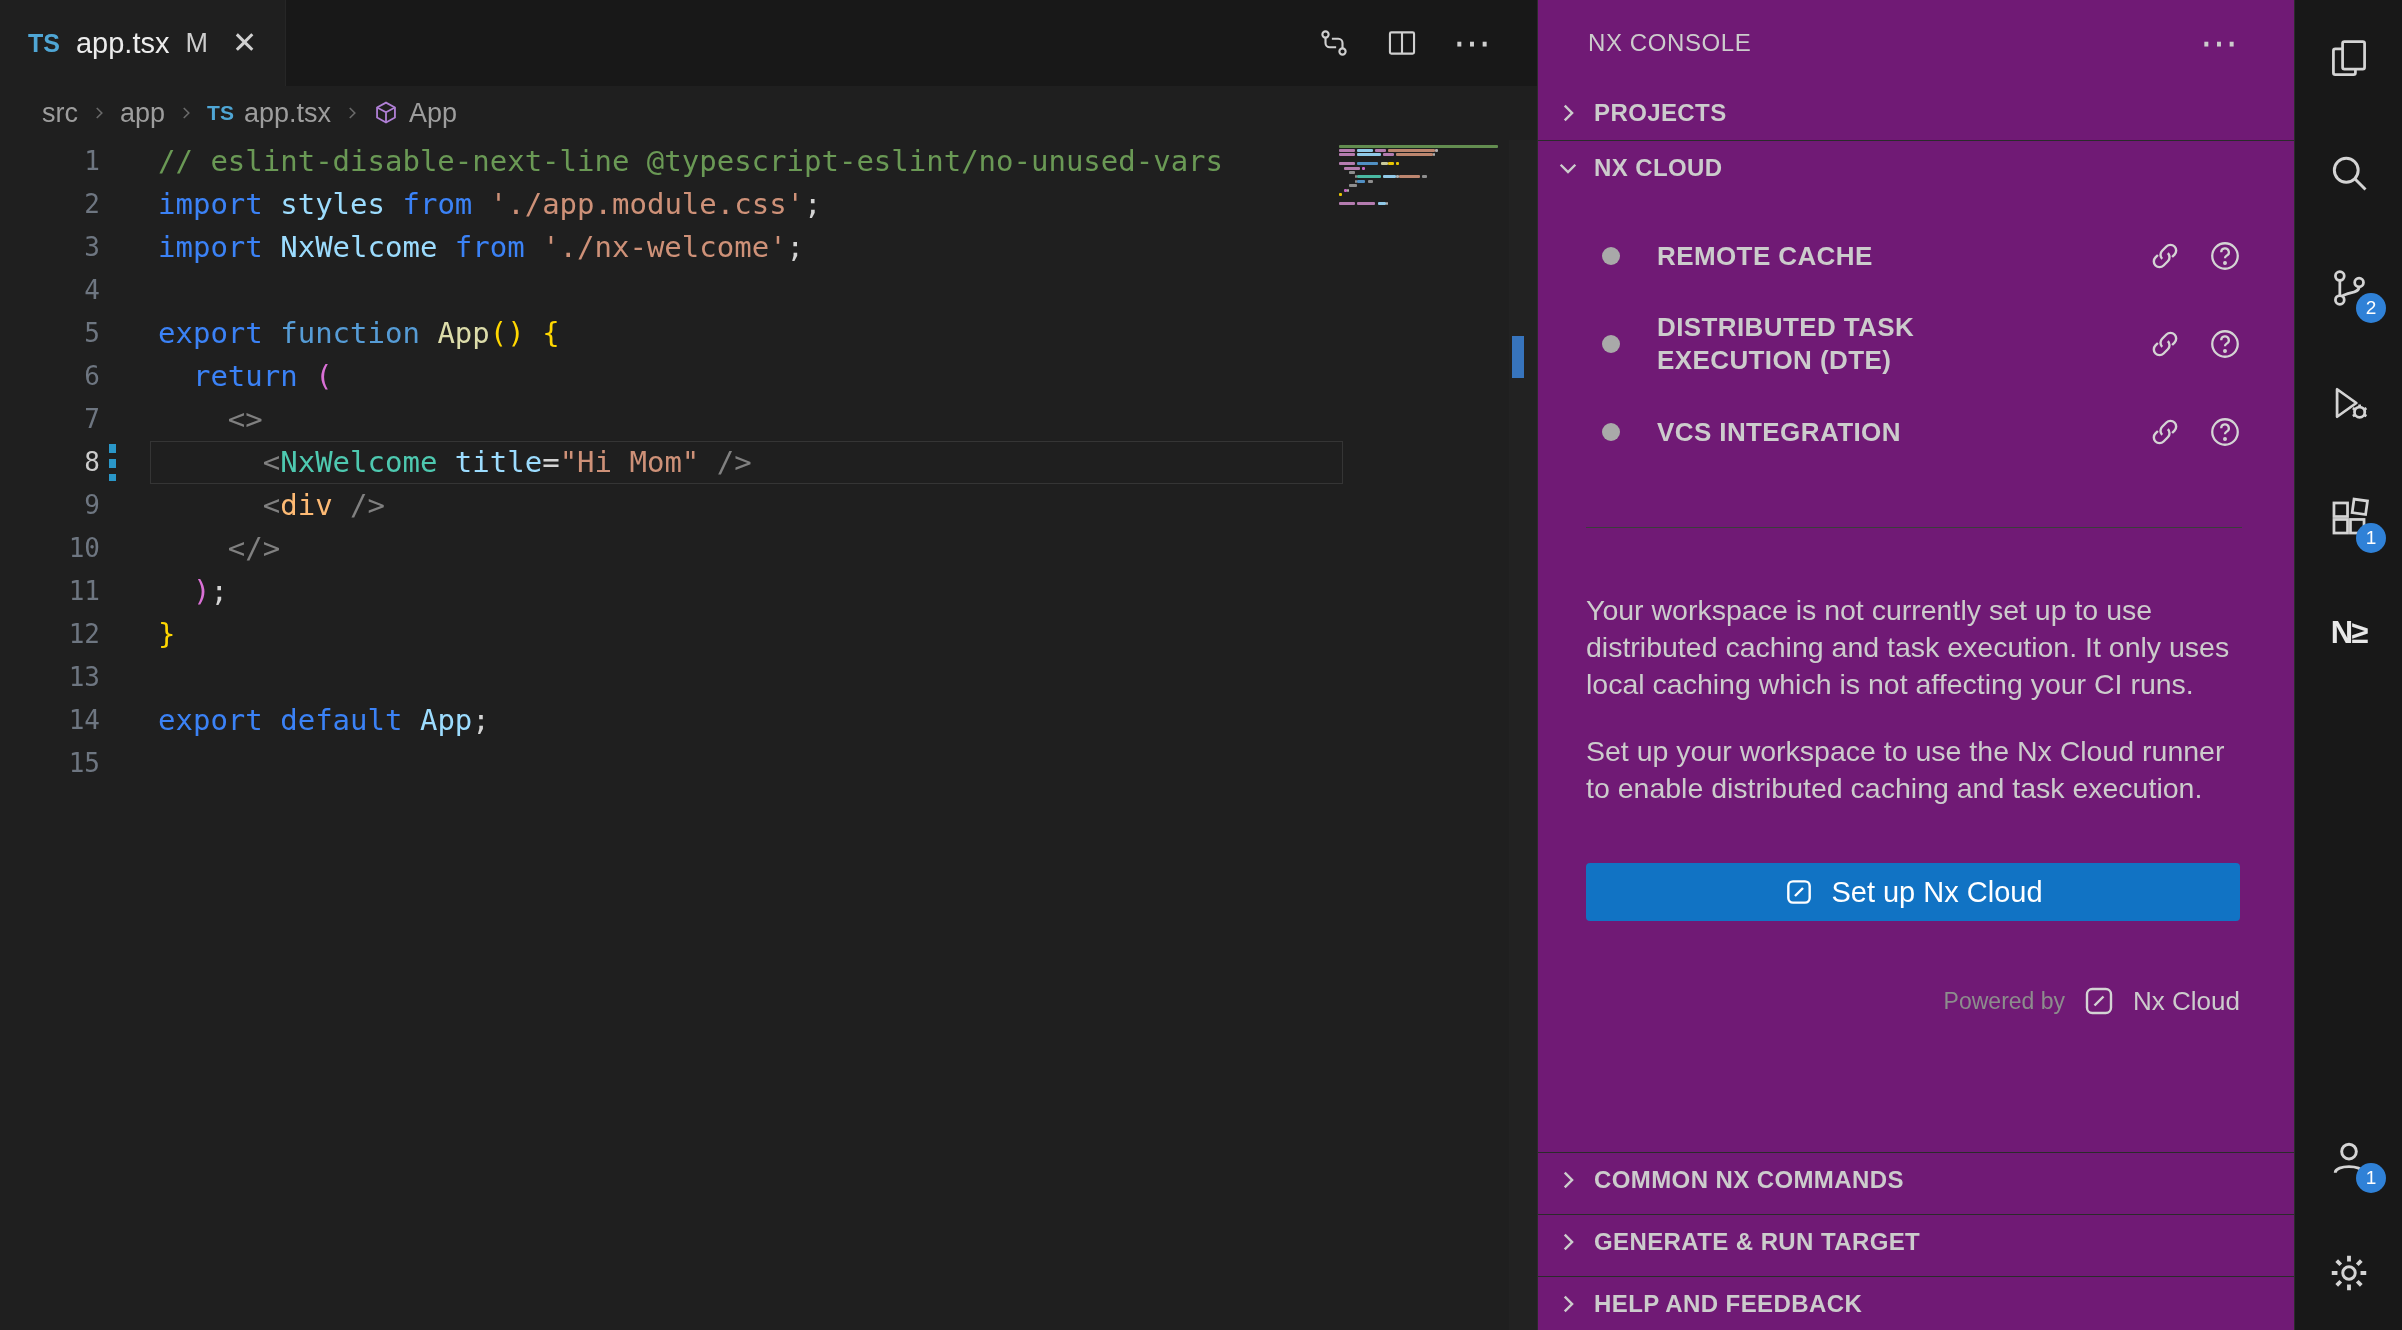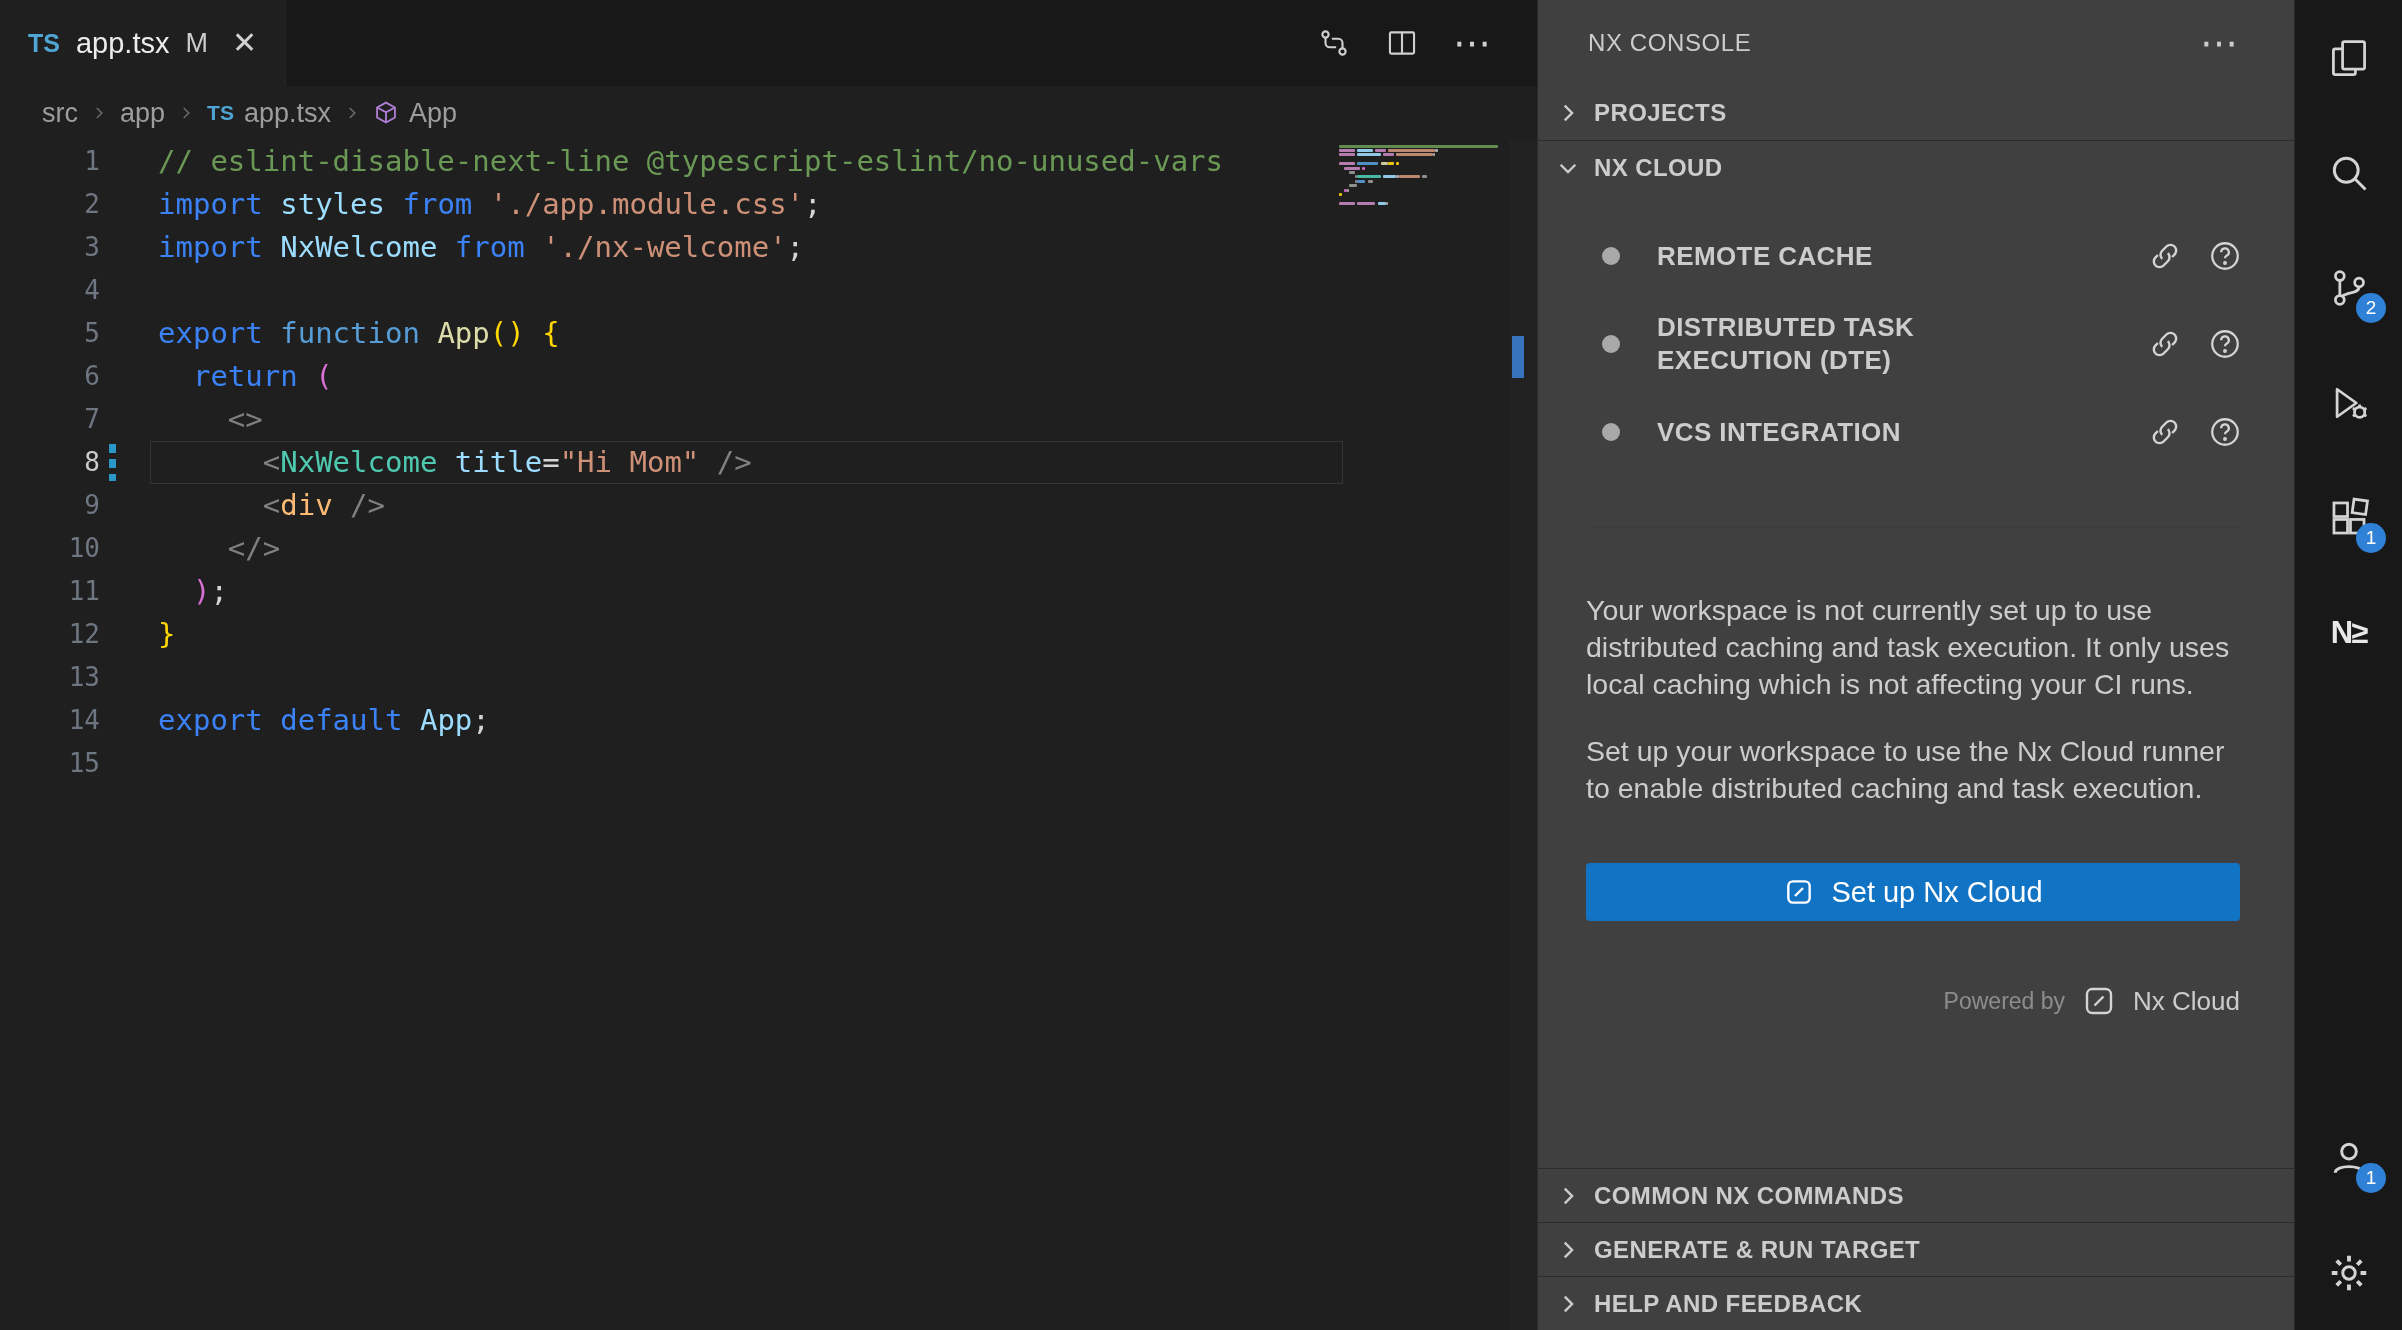--- a/index.html
+++ b/index.html
@@ -50,27 +50,27 @@
   .mm-sp{height:3px;background:transparent;flex:none;}
   .mmc-comment{background:#6a9955;} .mmc-kw{background:#c586c0;} .mmc-st{background:#569cd6;}
   .mmc-var{background:#9cdcfe;} .mmc-str{background:#ce9178;} .mmc-fn{background:#dcdcaa;}
   .mmc-b1{background:#ffd700;} .mmc-b2{background:#da70d6;} .mmc-tagp{background:#9a9a9a;}
   .mmc-tag{background:#569cd6;} .mmc-cls{background:#4ec9b0;} .mmc-attr{background:#9cdcfe;}
   .mmc-pl{background:#bdbdbd;}
   .scroll-track{position:absolute;top:0;right:0;bottom:0;width:28px;background:rgba(255,255,255,0.015);}
   .scroll-mark{position:absolute;top:196px;right:13px;width:12px;height:42px;background:#3b83d8;opacity:.85;}
 
   
-  .sidebar{width:757px;min-width:757px;background:#404040;border-left:1px solid #2b2b2b;display:flex;flex-direction:column;box-sizing:border-box;}
+  .sidebar{width:757px;min-width:757px;background:#701a75;border-left:1px solid #2b2b2b;display:flex;flex-direction:column;box-sizing:border-box;}
   .panel-header{height:86px;flex:none;display:flex;align-items:center;justify-content:space-between;padding:0 54px 0 50px;}
   .panel-title{font-size:24px;color:#cccccc;letter-spacing:.6px;}
   .panel-more{font-size:38px;color:#cccccc;letter-spacing:2px;line-height:1;cursor:pointer;}
   .section-row{height:54px;flex:none;display:flex;align-items:center;gap:12px;padding-left:16px;cursor:pointer;}
   .section-row.bordered{border-top:1px solid #2b2b2b;}
-  .section-row.bottom{height:53px;}
+  .section-row.bottom{height:53px;margin-top:8px;}
   .chev{width:28px;height:28px;flex:none;display:flex;align-items:center;justify-content:center;}
   .section-label{font-size:24px;font-weight:bold;color:#cccccc;letter-spacing:.4px;}
 
   .nx-content{flex:1;overflow:hidden;position:relative;}
   .nx-items{padding-top:34px;}
   .nx-item{display:flex;align-items:center;padding:0 52px 0 64px;margin-bottom:28px;min-height:54px;}
   .bullet{width:18px;height:18px;border-radius:50%;background:#a9a9a9;flex:none;}
   .nx-item-label{margin-left:37px;font-size:26px;font-weight:bold;color:#cccccc;letter-spacing:.4px;line-height:33px;max-width:370px;flex:1;}
   .nx-item-icons{display:flex;gap:26px;margin-left:auto;align-items:center;}
   .nx-item-icons .icn{width:34px;height:34px;cursor:pointer;display:flex;}

